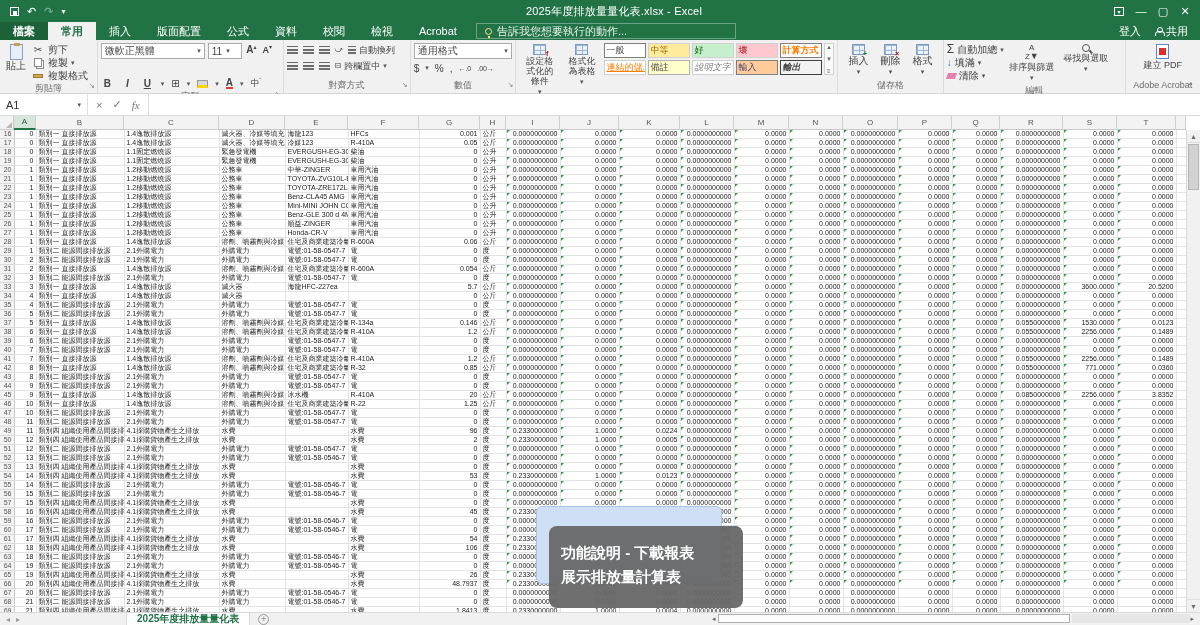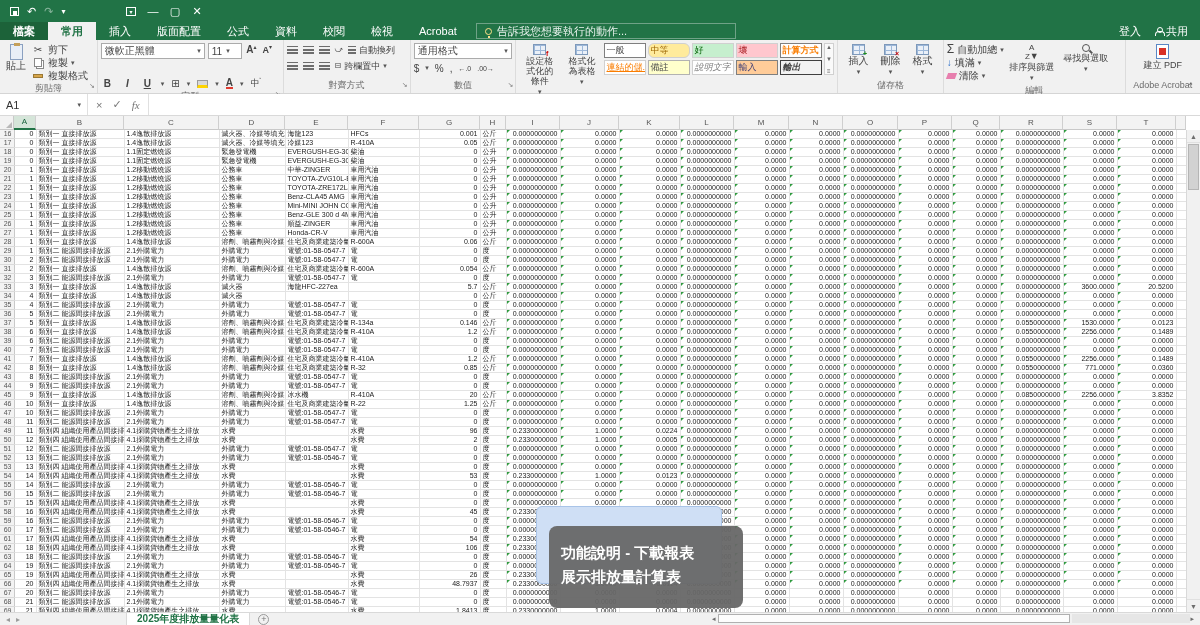--- a/index.html
+++ b/index.html
@@ -51,21 +51,21 @@
   .under{border-bottom:2px solid #e03c31;padding-bottom:0px;line-height:9px;}
   .fillic{width:11px;height:8px;background:#d9d9d9;border:1px solid #9a9a9a;border-bottom:3px solid #ffd400;}
   
   .ibars{width:11px;height:8px;background:repeating-linear-gradient(to bottom,#6d6d6d 0 1.4px,transparent 1.4px 3.2px);}
   
   .numicons{display:flex;gap:6px;align-items:center;height:14px;}
   
   #style-gallery{display:grid;grid-template-columns:repeat(5,42px);grid-auto-rows:15px;gap:2px;}
   .chip{font-size:9px;line-height:13px;padding:0 2px;border:1px solid #d0d0d0;background:#fff;white-space:nowrap;overflow:hidden;}
   .chip-normal{border:1px solid #7f7f7f;}
-  .chip-neutral{background:#ffeb9c;color:#9c6500;border-radius:6px;}
+  .chip-neutral{background:#ffeb9c;color:#9c6500;}
   .chip-good{background:#c6efce;color:#006100;}
   .chip-bad{background:#ffc7ce;color:#9c0006;}
   .chip-calculation{color:#fa7d00;border:1px solid #7f7f7f;font-weight:bold;}
   .chip-linked-cell{color:#fa7d00;text-decoration:underline;}
   .chip-note{background:#ffffcc;border:1px solid #b2b2b2;}
   .chip-explanatory{color:#7f7f7f;font-style:italic;}
   .chip-input{background:#ffcc99;color:#3f3f76;border:1px solid #7f7f7f;}
   .chip-output{background:#f2f2f2;color:#3f3f3f;font-weight:bold;border:1px solid #3f3f3f;font-style:italic;}
   .gal-scroll{display:flex;flex-direction:column;justify-content:space-between;width:12px;height:32px;border:1px solid #d0d0d0;background:#fafafa;align-items:center;font-size:6px;color:#666;}
   
@@ -123,20 +123,21 @@
 </head>
 <body>
 
 <div id="titlebar">
   <div class="qat">
     <span class="ic-save"></span>
     <span class="ic">↶</span>
     <span class="ic dim">↷</span>
     <span class="ic" style="font-size:8px;">▾</span>
   </div>
+  <div id="title-text">2025年度排放量量化表.xlsx - Excel</div>
   <div class="winbtns">
     <span class="wbtn">
         <span class="ic-ribopt">▾</span>
       </span>
     <span class="wbtn">—</span>
     <span class="wbtn">▢</span>
     <span class="wbtn">✕</span>
   </div>
 </div>
 

